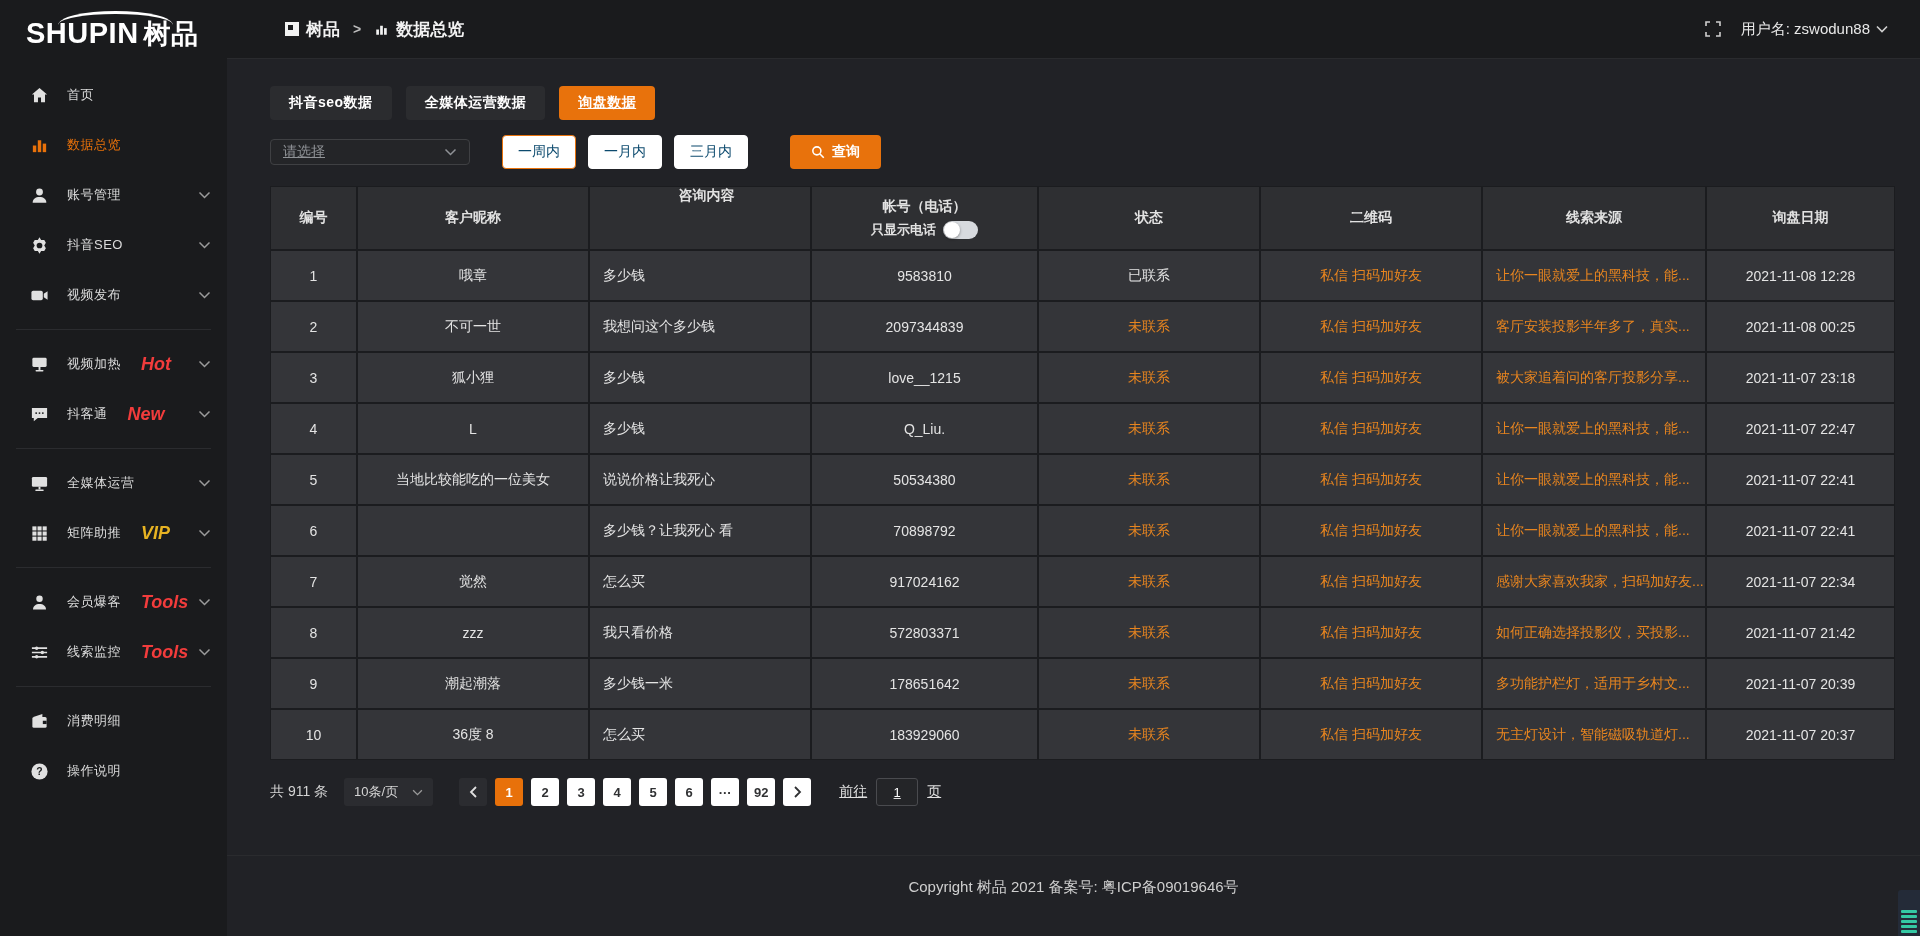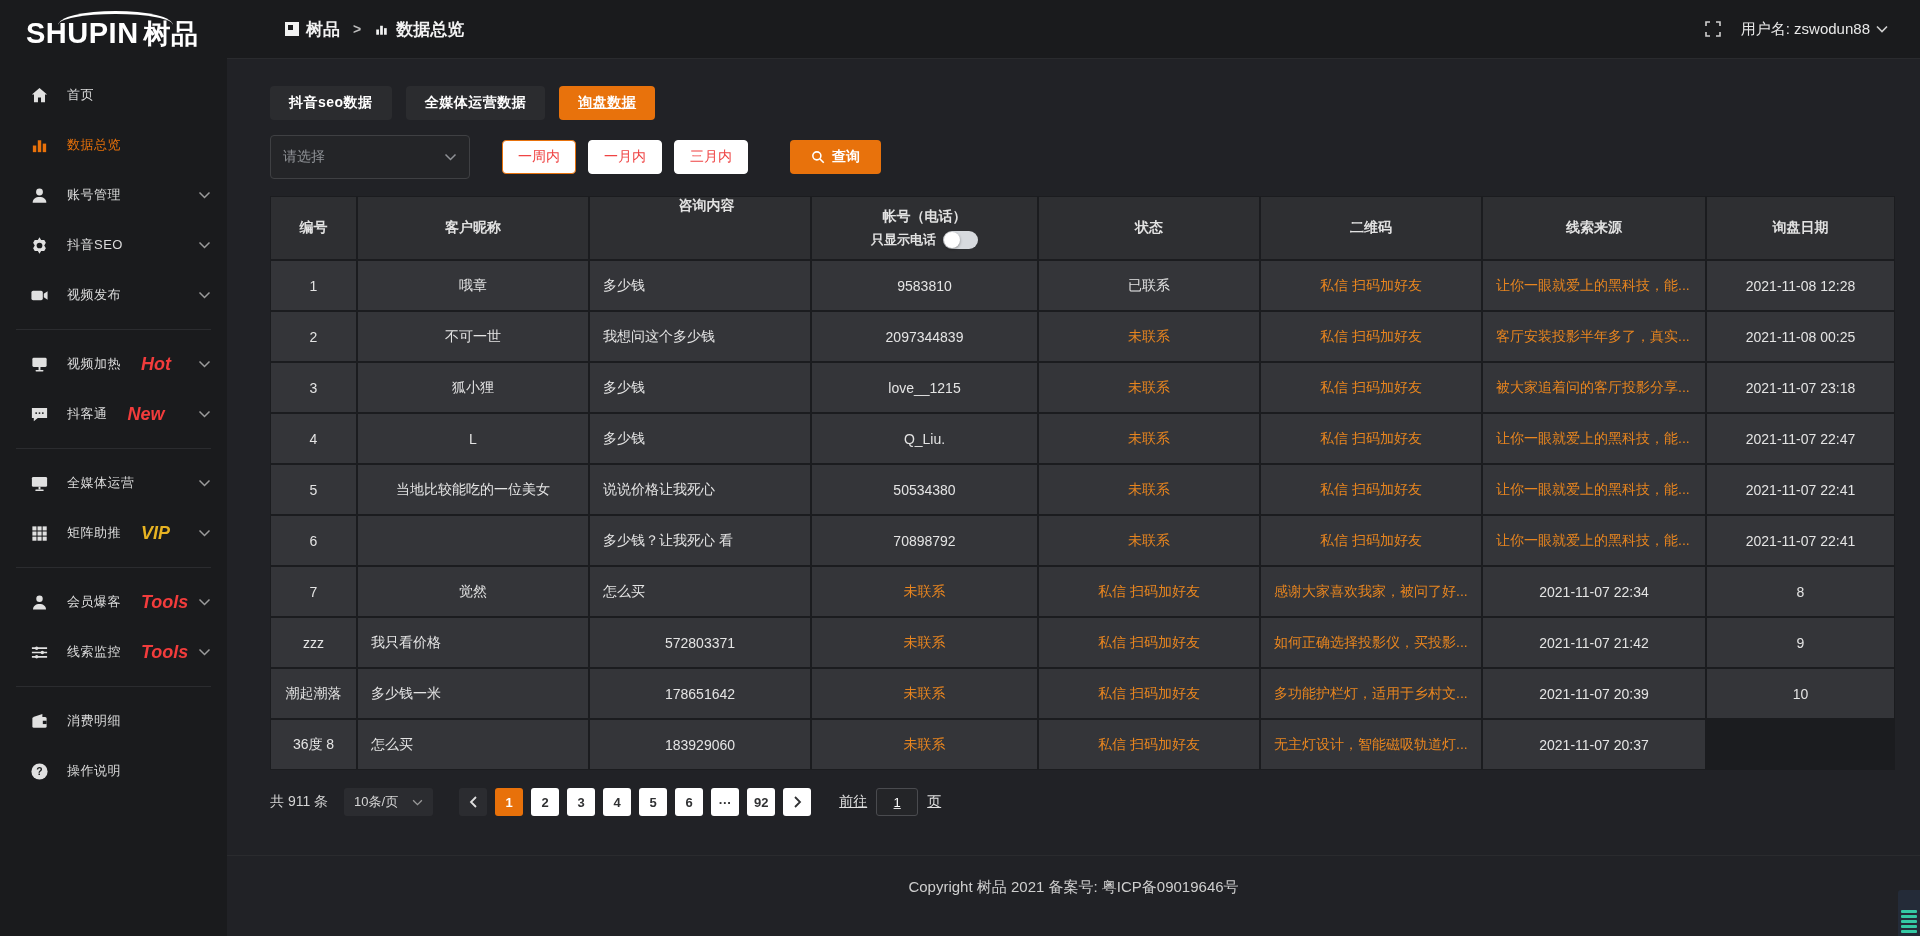--- a/index.html
+++ b/index.html
@@ -49,25 +49,25 @@
   
   .main { position:absolute; left:227px; top:60px; width:1693px; height:795px; }
   .tabs { display:flex; gap:14px; margin:26px 0 0 43px; }
   .tab { background:#2b2c2f; color:#fff; font-weight:bold; font-size:14px;
     padding:0 19px; height:34px; display:flex; align-items:center; border-radius:4px;
     border:none; cursor:pointer; font-family:inherit; letter-spacing:0.5px; }
   .tab.active { background:#e8720c;text-decoration:underline; }
 
   .filters { display:flex; align-items:center; margin:15px 0 0 43px; }
   .select {
-    width:200px; height:44px; background:#242528; border:1px solid #3f4043; border-radius:4px;
-    display:flex; align-items:center; padding:0 12px; color:#8f9296; font-size:14px; cursor:pointer;
+    width:200px; height:26px; background:#242528; border:1px solid #3f4043; border-radius:4px;
+    display:flex; align-items:center; padding:0 12px; color:#8f9296; font-size:14px; cursor:pointer;text-decoration:underline;
   }
   .select .chev { margin-left:auto; color:#8f9296; }
-  .range-btn { background:#fff; color:#ef4444; font-size:14px; height:34px; padding:0 15px;
+  .range-btn { background:#fff; color:#0c4a6e; font-size:14px; height:34px; padding:0 15px;
     border-radius:4px; border:1px solid #fff; margin-right:12px; cursor:pointer; font-family:inherit; }
   .range-btn.active { border-color:#e8720c; }
   .range-group { display:flex; margin-left:32px; }
   .search-btn { background:#e8720c; color:#fff; font-size:14px; font-weight:bold; height:34px;
     padding:0 21px; border:none; border-radius:4px; margin-left:30px; cursor:pointer;
     display:flex; align-items:center; gap:7px; font-family:inherit; }
 
   
   .table {
     margin:17px 0 0 43px; width:1625px;
@@ -443,23 +443,24 @@
       <div class="td"></div>
       <div class="td left">多少钱？让我死心 看</div>
       <div class="td">70898792</div>
       <div class="td orange">未联系</div>
       <div class="td orange link">私信 扫码加好友</div>
       <div class="td left orange link">让你一眼就爱上的黑科技，能...</div>
       <div class="td">2021-11-07 22:41</div>
       <div class="td">7</div>
       <div class="td">觉然</div>
       <div class="td left">怎么买</div>
-      <div class="td orange">未联系</div>
-      <div class="td orange link">私信 扫码加好友</div>
-      <div class="td left orange link">感谢大家喜欢我家，被问了好...</div>
+      <div class="td">917024162</div>
+      <div class="td orange">未联系</div>
+      <div class="td orange link">私信 扫码加好友</div>
+      <div class="td left orange link">感谢大家喜欢我家，扫码加好友...</div>
       <div class="td">2021-11-07 22:34</div>
       <div class="td">8</div>
       <div class="td">zzz</div>
       <div class="td left">我只看价格</div>
       <div class="td">572803371</div>
       <div class="td orange">未联系</div>
       <div class="td orange link">私信 扫码加好友</div>
       <div class="td left orange link">如何正确选择投影仪，买投影...</div>
       <div class="td">2021-11-07 21:42</div>
       <div class="td">9</div>

